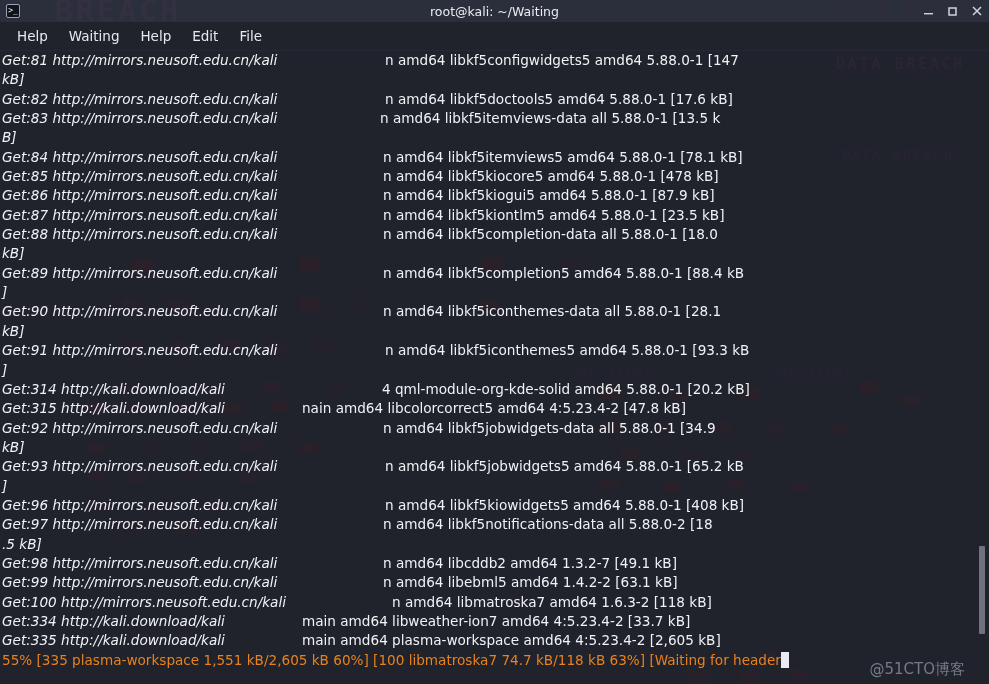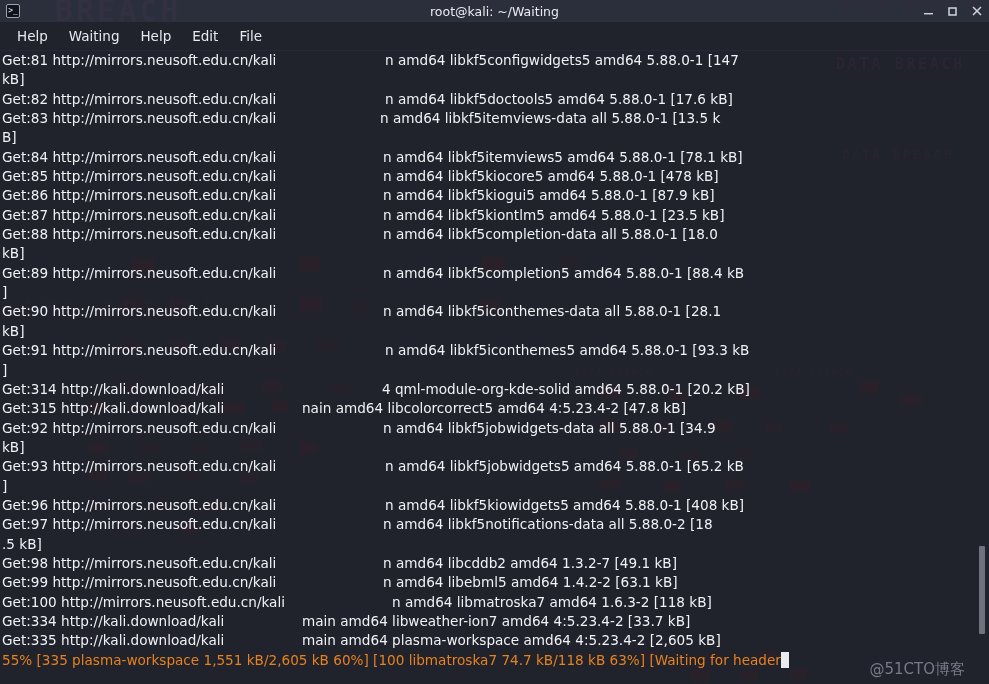--- a/index.html
+++ b/index.html
@@ -153,21 +153,21 @@
     line-height: 19.35px;
     color: #f0f2f6;
     white-space: pre;
     box-sizing: border-box;
   }
   .line {
     height: 19.35px;
     position: relative;
     white-space: pre;
   }
-  .col-left { display: inline-block; }
+  .col-left { display: inline-block; font-style: italic; }
   .col-right {
     position: absolute;
     left: 0;
     top: 0;
     white-space: pre;
   }
   .status {
     color: #e8821e;
   }
   .cursor {

